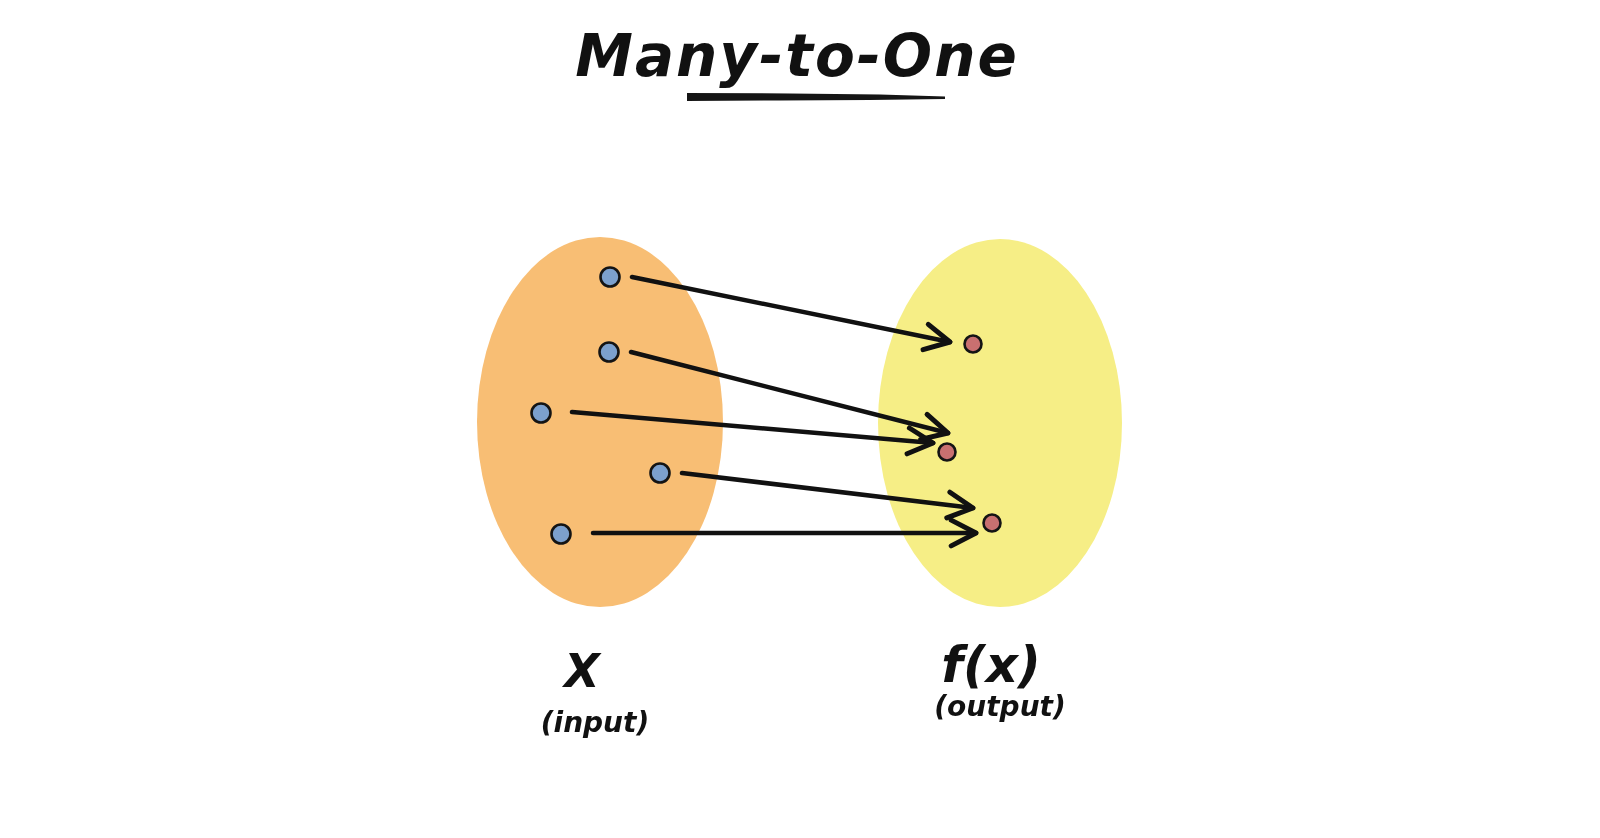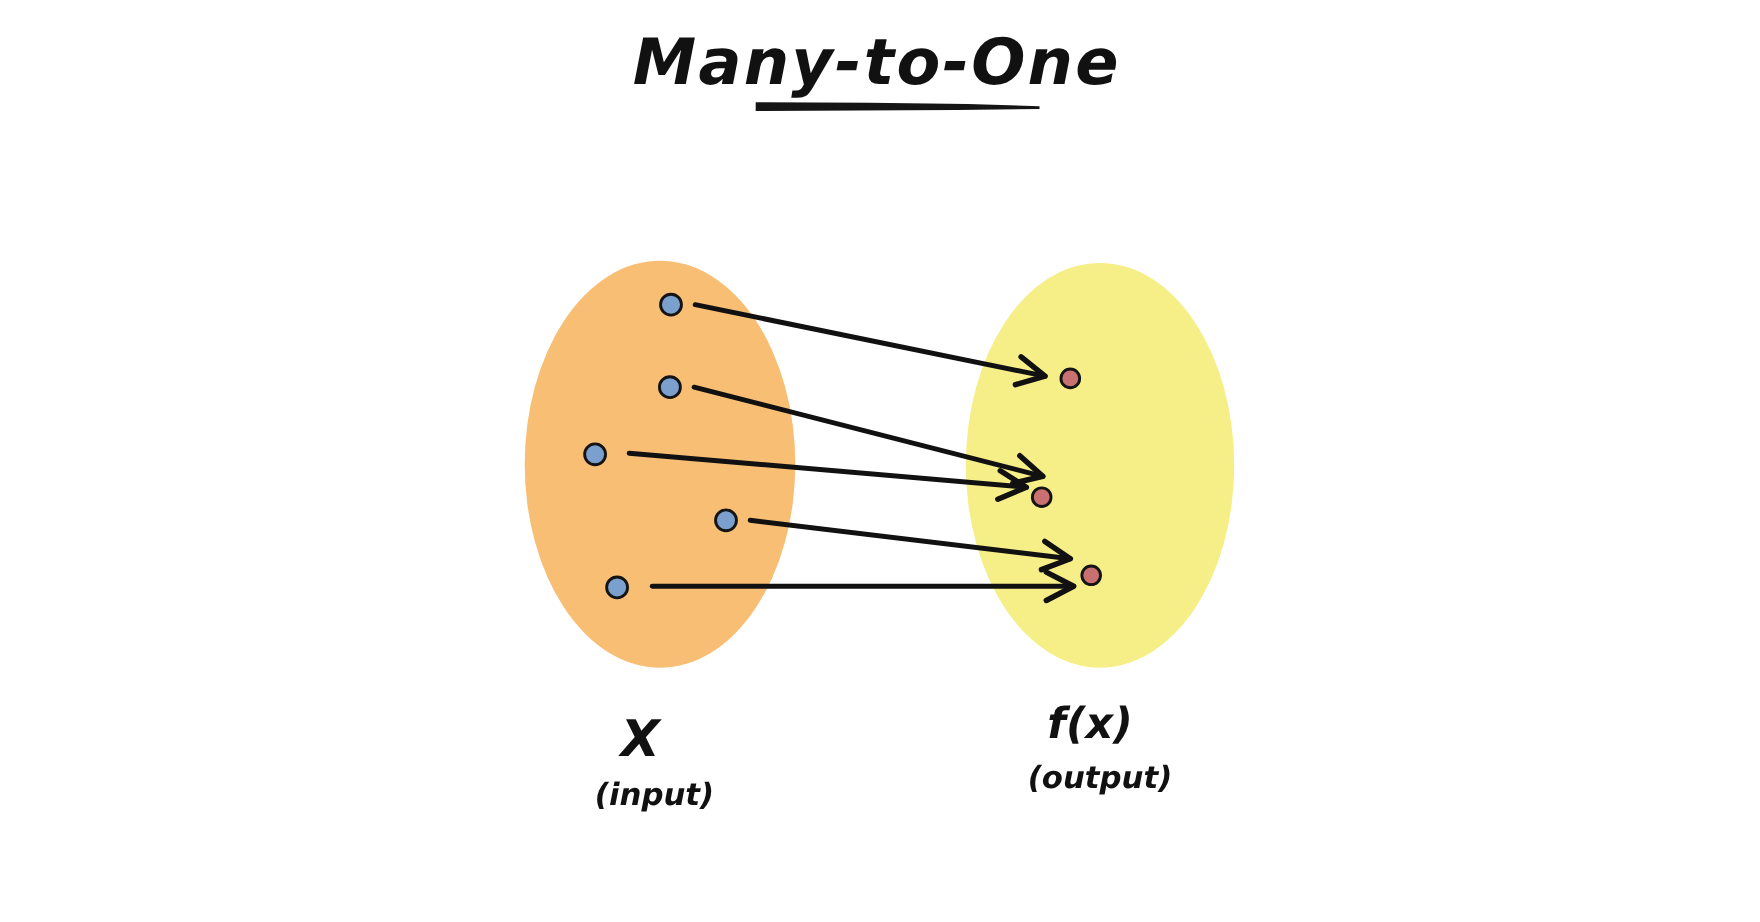--- a/index.html
+++ b/index.html
@@ -32,21 +32,21 @@
   .title {
     left: 797px;
     top: 22px;
     font-size: 58px;
     letter-spacing: 2px;
   }
   .set-label {
     font-size: 46px;
   }
   .set-label-fx {
-    font-size: 39px;
+    font-size: 50px;
   }
   .set-sublabel {
     font-size: 28px;
   }
   .lbl-x      { left: 582px;  top: 644px; }
   .lbl-input  { left: 595px;  top: 706px; }
   .lbl-fx     { left: 991px;  top: 636px; }
   .lbl-output { left: 1000px; top: 690px; }
 </style>
 </head>

